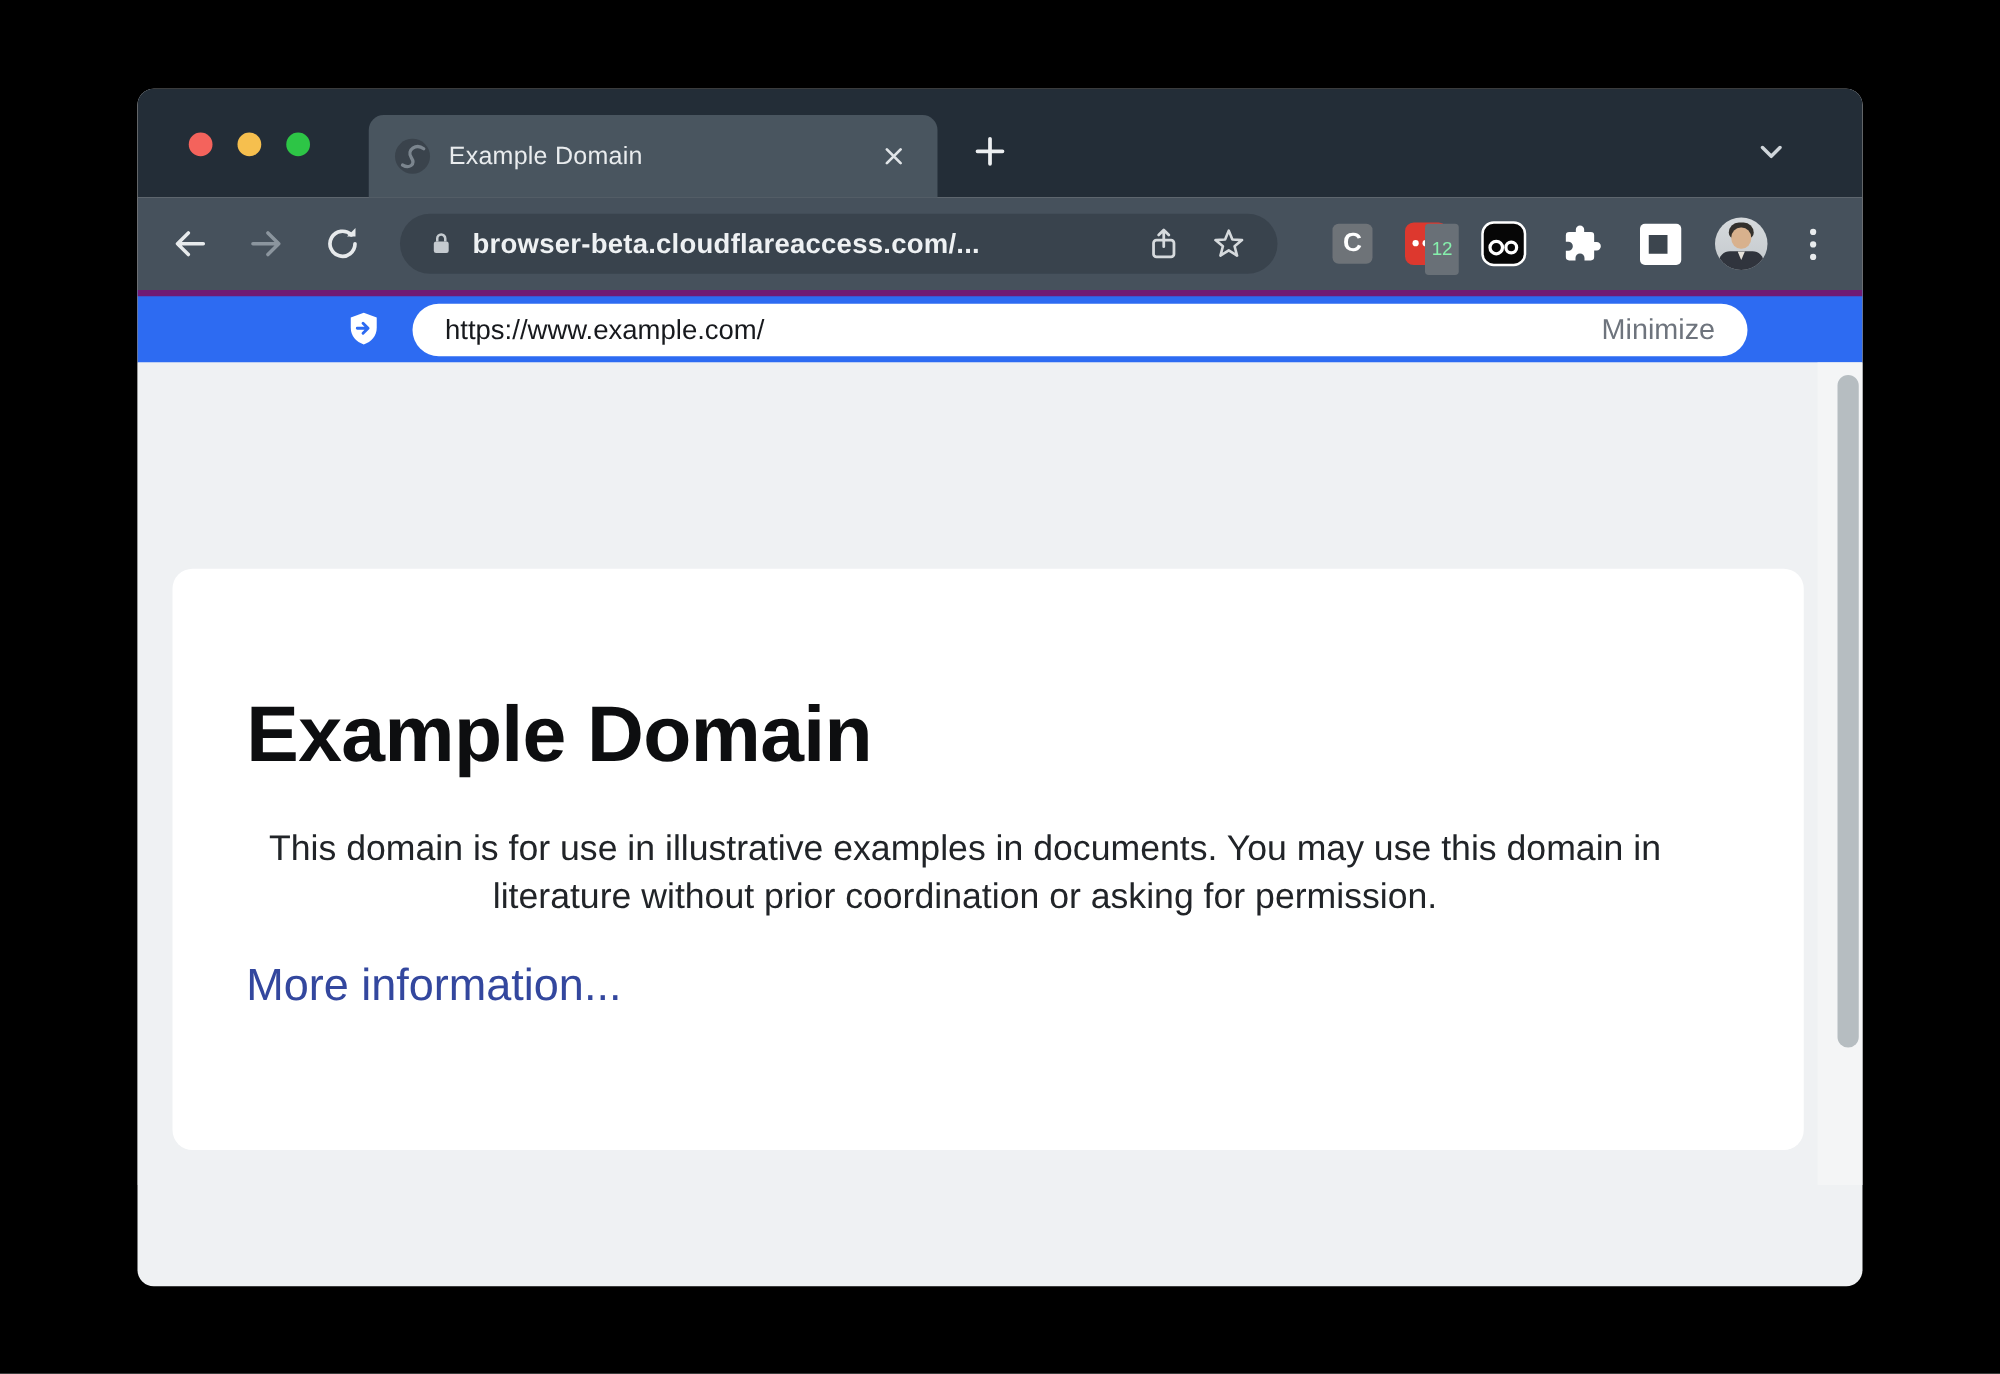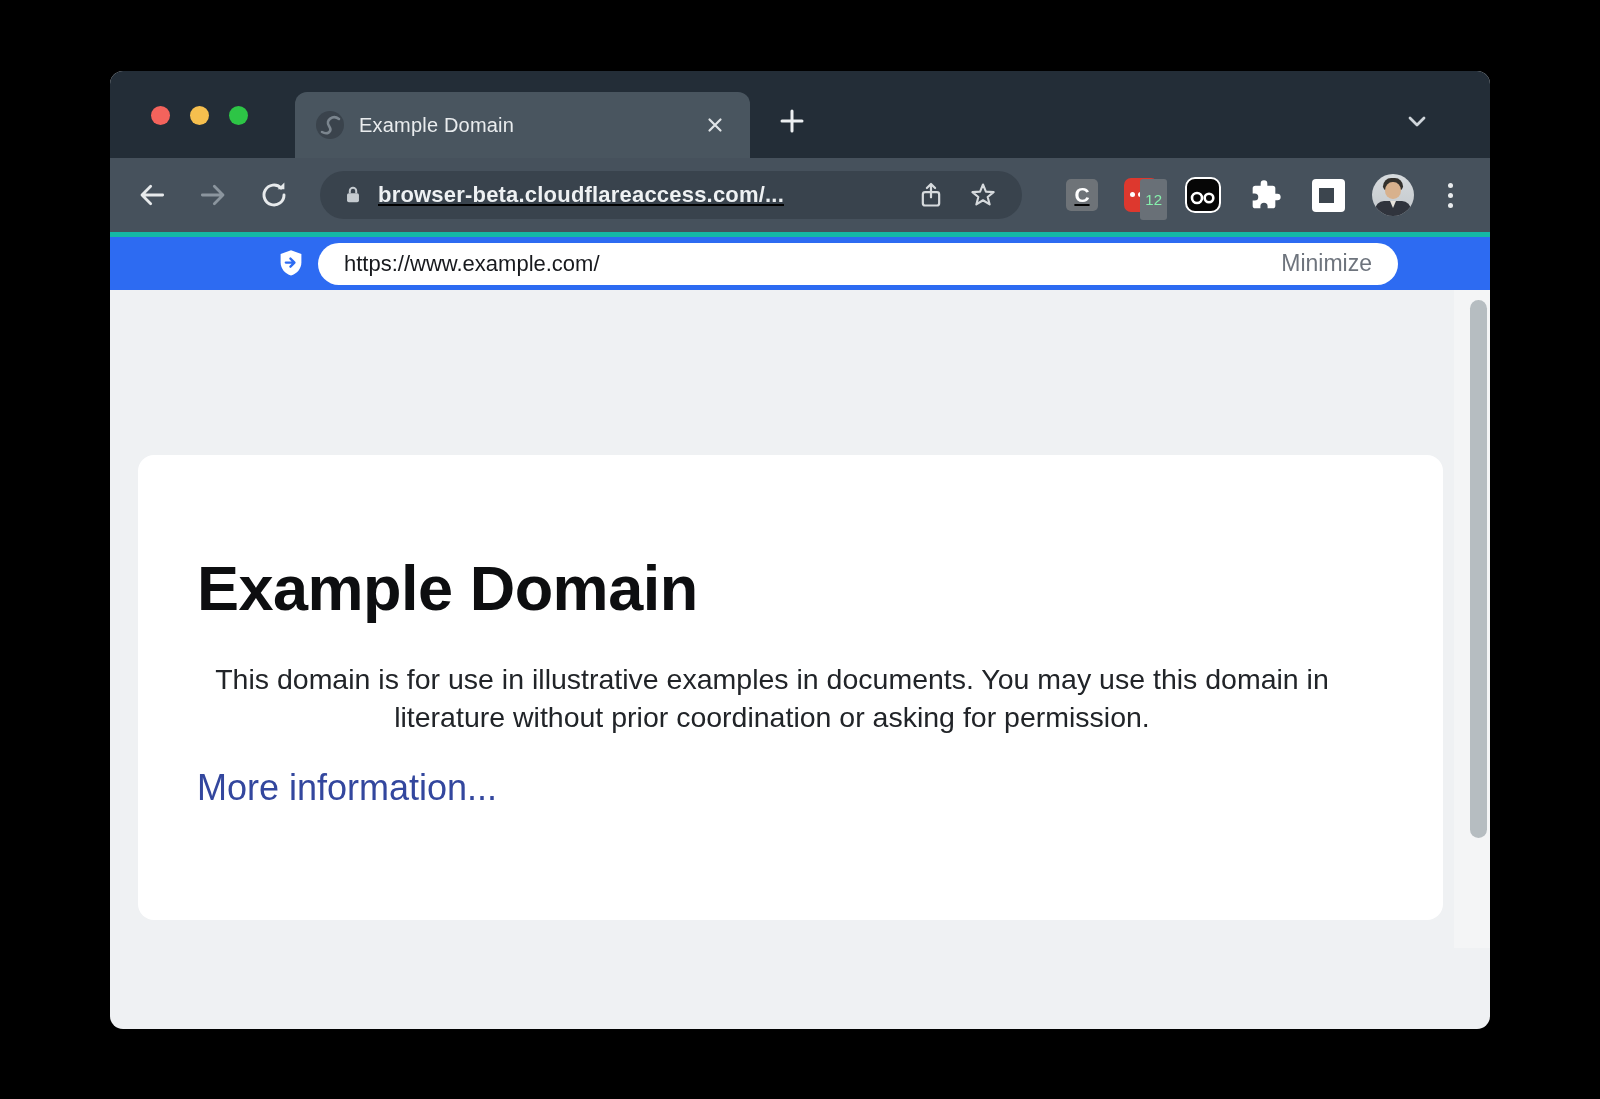--- a/index.html
+++ b/index.html
@@ -26,21 +26,20 @@
     display:flex; align-items:center; padding:0 20px;
   }
   .tab-title { margin-left:14px; font-size:20px; color:#e9ecee; letter-spacing:.2px; }
   .tab-close { margin-left:auto; width:30px; height:30px; border:none; background:transparent; padding:0; display:flex; align-items:center; justify-content:center; cursor:pointer; }
   .newtab { position:absolute; left:664px; top:32px; width:36px; height:36px; border:none; background:transparent; padding:0; display:flex; align-items:center; justify-content:center; }
   .strip-chevron { position:absolute; left:1289px; top:32px; width:36px; height:36px; border:none; background:transparent; padding:0; display:flex; align-items:center; justify-content:center; }
   
   .toolbar {
     height:74px; background:#46515c; display:flex; align-items:center;
     padding:0 30px 0 25px;
-    text-decoration:underline;
   }
   .navbtn { width:34px; height:34px; border:none; background:transparent; padding:0; display:flex; align-items:center; justify-content:center; margin-right:27px; }
   .omnibox {
     width:702px; height:48px; background:#39434d; border-radius:24px;
     display:flex; align-items:center; padding:0 22px; margin-left:2px; flex:0 0 auto;
   }
   .omni-url { margin-left:14px; font-size:22px; color:#eef1f3; letter-spacing:.2px; white-space:nowrap; font-weight:600; }
   .omni-spacer { flex:1; }
   .omni-iconbtn { width:34px; height:34px; border:none; background:transparent; padding:0; display:flex; align-items:center; justify-content:center; margin-left:18px; }
   .extrow { margin-left:auto; display:flex; align-items:center; gap:26px; }
@@ -62,22 +61,22 @@
   .sidebar-glyph::after { content:""; position:absolute; left:7px; top:9px; width:15px; height:15px; background:#3c454e; }
   .avatar { width:42px; height:42px; border-radius:50%; border:none; padding:0; overflow:hidden; position:relative; background:linear-gradient(#d6dadd,#c3c8cc); }
   .avatar .hair { position:absolute; left:11px; top:4px; width:20px; height:13px; border-radius:10px 10px 6px 6px; background:#33302c; }
   .avatar .face { position:absolute; left:13px; top:8px; width:16px; height:17px; border-radius:48%; background:#d8b18d; }
   .avatar .torso { position:absolute; left:3px; bottom:-2px; width:36px; height:17px; border-radius:9px 9px 0 0; background:#30343d; }
   .avatar .collar { position:absolute; left:18px; bottom:8px; width:6px; height:7px; background:#e7e3dc; clip-path:polygon(0 0,100% 0,50% 100%); }
   .menu-dots { width:20px; height:36px; border:none; background:transparent; padding:0; display:flex; flex-direction:column; align-items:center; justify-content:center; gap:5px; }
   .menu-dots i { width:5px; height:5px; border-radius:50%; background:#e8ebed; }
   
   .banner {
-    height:58px; background:#2d6bf2; border-top:5px solid #14b8a6;
-    display:flex; align-items:center; padding:0 92px 0 167px;
+    height:58px; background:#2d6bf2; border-top:5px solid #701a75;
+    display:flex; align-items:center; padding:0 92px 0 167px;gap:12px;
   }
   .banner-input {
     flex:1; height:42px; background:#fff; border:none; border-radius:21px;
     margin-left:13px; display:flex; align-items:center; padding:0 24px;
   }
   .banner-url {
     border:none; outline:none; background:transparent; flex:1;
     font-size:22px; color:#17191d; font-family:"Liberation Sans", sans-serif;
   }
   .banner-minimize {

